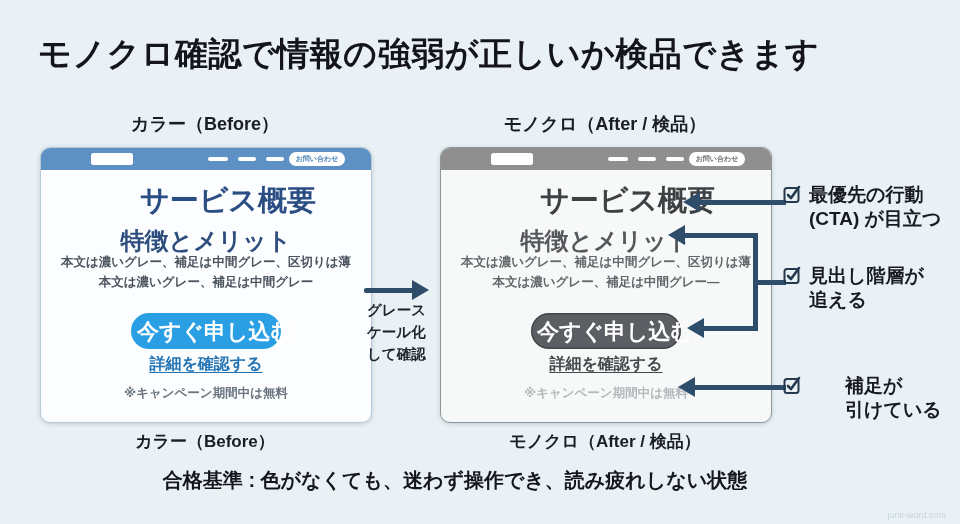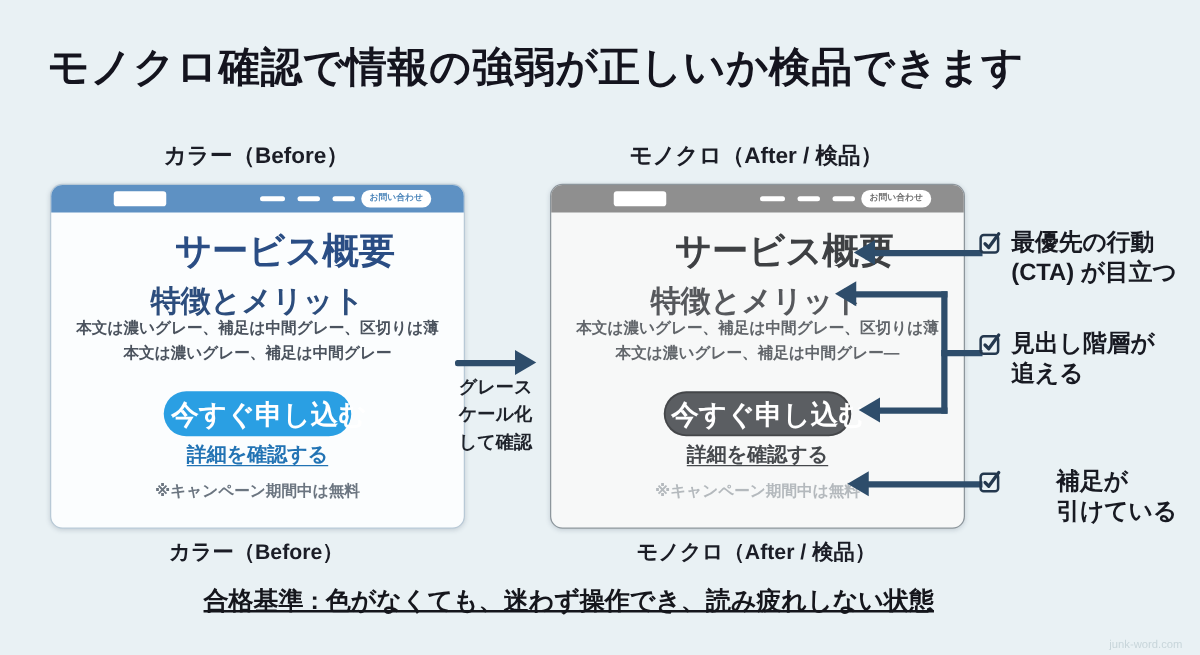--- a/index.html
+++ b/index.html
@@ -79,21 +79,21 @@
 
   
   .conn{position:absolute;background:#2e4d6b;}
   .head-left{position:absolute;width:0;height:0;
     border-top:10px solid transparent;border-bottom:10px solid transparent;border-right:17px solid #2e4d6b;}
 
   .checkbox{position:absolute;width:18px;height:18px;overflow:visible;}
   .check-text{position:absolute;left:809px;font-size:19px;font-weight:800;color:#181a22;line-height:1.24;white-space:nowrap;}
 
   .pass{position:absolute;left:0;top:467px;width:910px;text-align:center;
-    font-size:20px;font-weight:800;color:#15161c;white-space:nowrap;text-decoration:underline;}
+    font-size:20px;font-weight:800;color:#15161c;white-space:nowrap;}
   .watermark{position:absolute;right:14px;bottom:4px;font-size:9px;color:#9fb4bb;opacity:.45;}
 </style>
 </head>
 <body>
 
 <div class="stage">
 
   <div class="title">モノクロ確認で情報の強弱が正しいか検品できます</div>
 
   <div class="col-label top-before">カラー（Before）</div>

